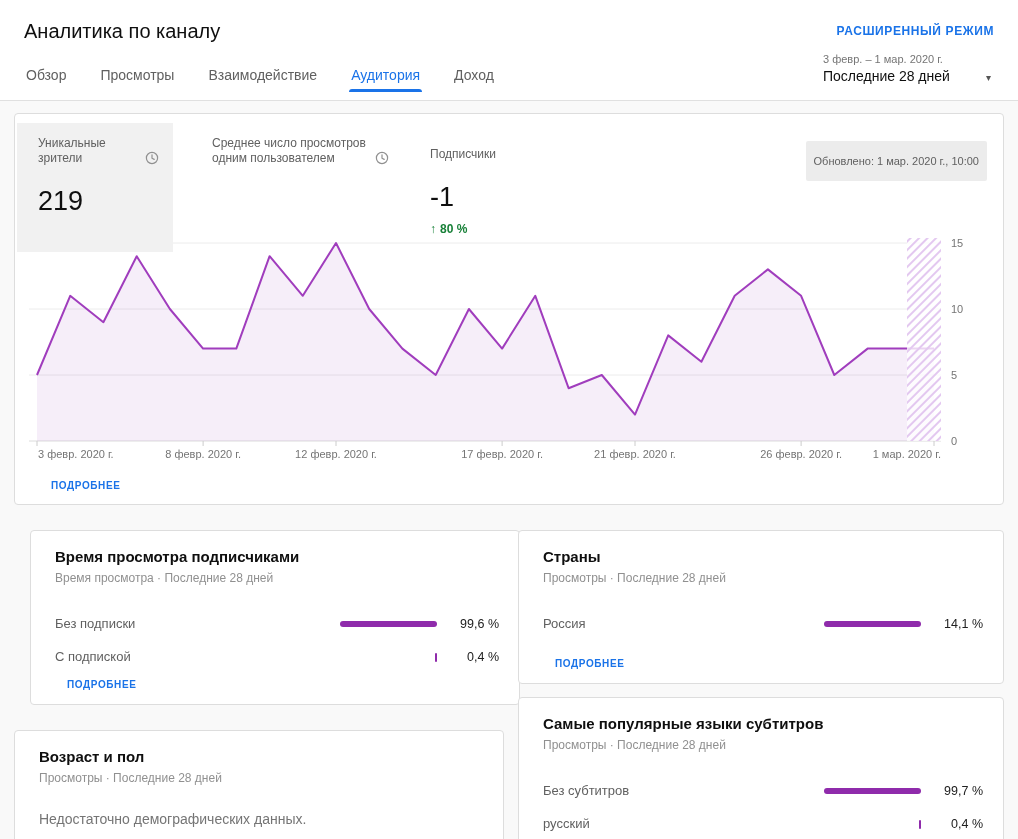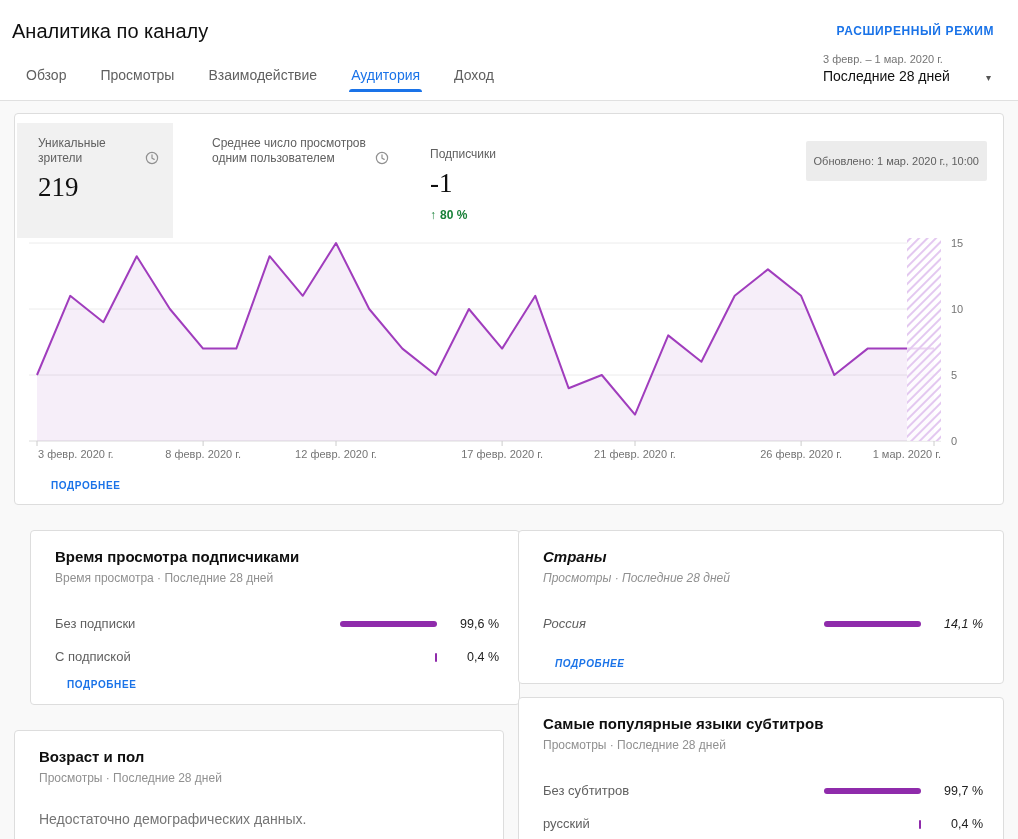--- a/index.html
+++ b/index.html
@@ -2,21 +2,21 @@
 <html><head>
 <meta charset="utf-8">
 <style>
   * { margin:0; padding:0; box-sizing:border-box; }
   html,body { background:#f9f9f9; }
   body { font-family:"Liberation Sans","DejaVu Sans",sans-serif; color:#0f0f0f; }
   .page { position:relative; width:1018px; height:839px; overflow:hidden; background:#f9f9f9; }
 
   
   .topbar { position:absolute; left:0; top:0; width:1018px; height:101px; background:#fff; border-bottom:1px solid #e0e0e0; }
-  .page-title { position:absolute; left:12px; top:20px; font-size:20px; font-weight:400; color:#0f0f0f; }
+  .page-title { position:absolute; left:24px; top:20px; font-size:20px; font-weight:400; color:#0f0f0f; }
   .advanced-link { position:absolute; right:24px; top:24px; font-size:12px; font-weight:700; letter-spacing:.6px; color:#1a73e8; cursor:pointer; }
   .datepicker { position:absolute; right:33px; top:53px; width:162px; cursor:pointer; }
   .datepicker .range { font-size:11px; color:#757575; margin-bottom:3px; white-space:nowrap; }
   .datepicker .preset { font-size:14px; color:#0f0f0f; }
   .datepicker .caret { position:absolute; right:-6px; top:19px; font-size:10px; color:#555; }
   .tabs { position:absolute; left:24px; bottom:8px; display:flex; }
   .tab { margin-right:30px; padding:8px 2px 9px 2px; font-size:14px; color:#606060; position:relative; cursor:pointer; }
   .tab.active { color:#1a73e8; }
   .tab.active::after { content:""; position:absolute; left:0; right:0; bottom:0; height:3px; background:#1a73e8; border-radius:3px 3px 0 0; }
 
@@ -27,21 +27,21 @@
   .more-link { font-size:10px; font-weight:700; letter-spacing:.6px; color:#1a73e8; cursor:pointer;padding-left:12px; }
 
   
   .chart-card { left:14px; top:113px; width:990px; height:392px; }
   .metrics { position:absolute; left:2px; top:9px; display:flex; z-index:2; }
   .metric { padding:13px 14px 16px 21px; }
   .metric.selected { background:#f1f1f1; width:156px; }
   .metric-label { font-size:12px; color:#606060; line-height:15px; display:flex; align-items:flex-end; min-height:26px; }
   .metric-label .txt { max-width:162px; }
   .clock { margin-left:7px; flex:0 0 auto; position:relative; top:-1px; }
-  .metric-value { font-size:27px; font-weight:400; color:#0f0f0f; margin-top:6px;font-family:Liberation Serif, serif; }
+  .metric-value { font-size:27px; font-weight:400; color:#0f0f0f; margin-top:20px; }
   .metric-delta { margin-top:9px; font-size:12px; font-weight:700; color:#188038; }
   .metric-delta .arrow { font-size:12px; margin-right:4px; }
   .m2 { margin-left:18px; width:212px; }
   .m3 { margin-left:6px; }
   .updated-badge { position:absolute; right:16px; top:27px; background:#ececec; color:#606060; font-size:11px; padding:14px 8px; border-radius:2px; z-index:2; }
   .chart-svg { position:absolute; left:0; top:0; width:990px; height:360px; z-index:1; }
   .chart-svg text.tick { font-family:"Liberation Sans","DejaVu Sans",sans-serif; font-size:11px; fill:#757575; }
   .chart-more { position:absolute; left:24px; bottom:13px; }
 
   
@@ -50,21 +50,21 @@
   .row { display:flex; align-items:center; height:33px; }
   .row-label { flex:1; font-size:13px; color:#606060; }
   .bar-zone { width:97px; height:12px; position:relative; margin-right:14px; flex:0 0 auto; }
   .bar { position:absolute; right:0; top:3px; height:6px; background:#8f2bab; border-radius:3px; min-width:2px; }
   .bar.tiny { top:2px; height:9px; width:2px; border-radius:1px; }
   .row-value { width:48px; text-align:right; font-size:12.5px; color:#212121; flex:0 0 auto; }
   .card-more { position:absolute; left:24px; bottom:14px; }
   .empty-msg { font-size:14px; color:#757575; margin-top:26px; }
 
   .wt-card  { left:14px;  top:530px; width:490px; height:175px;margin-left:16px; }
-  .geo-card { left:518px; top:530px; width:486px; height:154px;font-style:italic; }
+  .geo-card { left:518px; top:530px; width:486px; height:154px; }
   .age-card { left:14px;  top:730px; width:490px; height:130px; }
   .sub-card { left:518px; top:697px; width:486px; height:160px; }
 </style>
 </head>
 <body>
 
 <div class="page">
 
   <div class="topbar">
     <div class="page-title">Аналитика по каналу</div>

